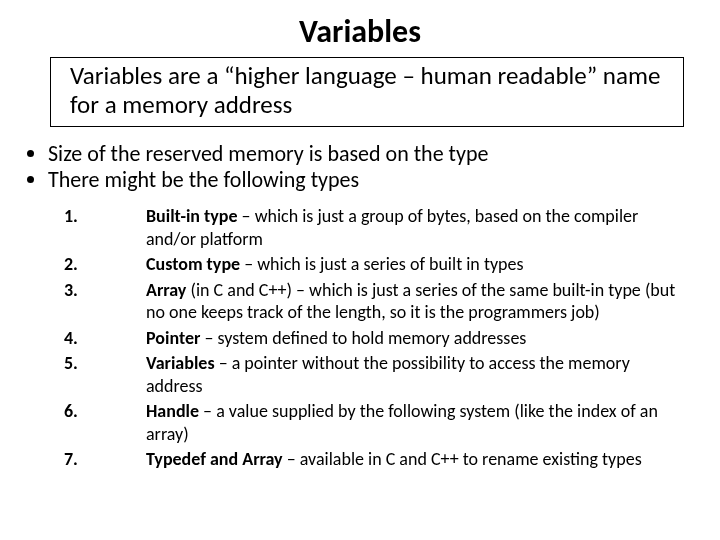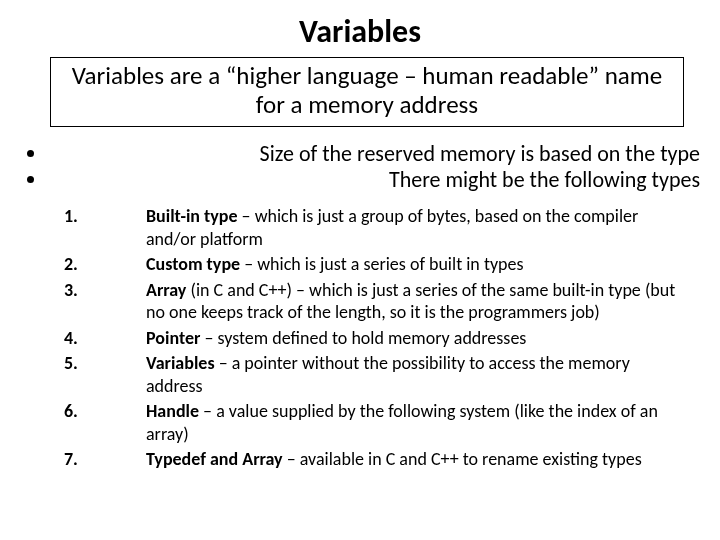--- a/index.html
+++ b/index.html
@@ -13,36 +13,35 @@
   }
   .title {
     text-align: center;
     font-size: 32px;
     font-weight: 700;
     margin-bottom: 6px;
   }
   .subtitle-box {
     border: 1px solid #000;
     margin: 0 16px 14px 30px;
-    padding: 4px 8px 6px 8px;
-    text-align: center;
+    padding: 4px 8px 6px 19px;
+    text-align: left;
   }
   .subtitle-box .subtitle {
     font-size: 25px;
     line-height: 1.15;
   }
   .bullets {
     list-style: disc;
     margin-left: 28px;
     margin-bottom: 12px;
   }
   .bullets li {
     font-size: 22px;
     line-height: 1.2;
-    text-align: right;
   }
   .numlist {
     margin-left: 44px;
     margin-right: 10px;
   }
   .numrow {
     display: flex;
     align-items: flex-start;
     font-size: 18px;
     line-height: 1.25;

